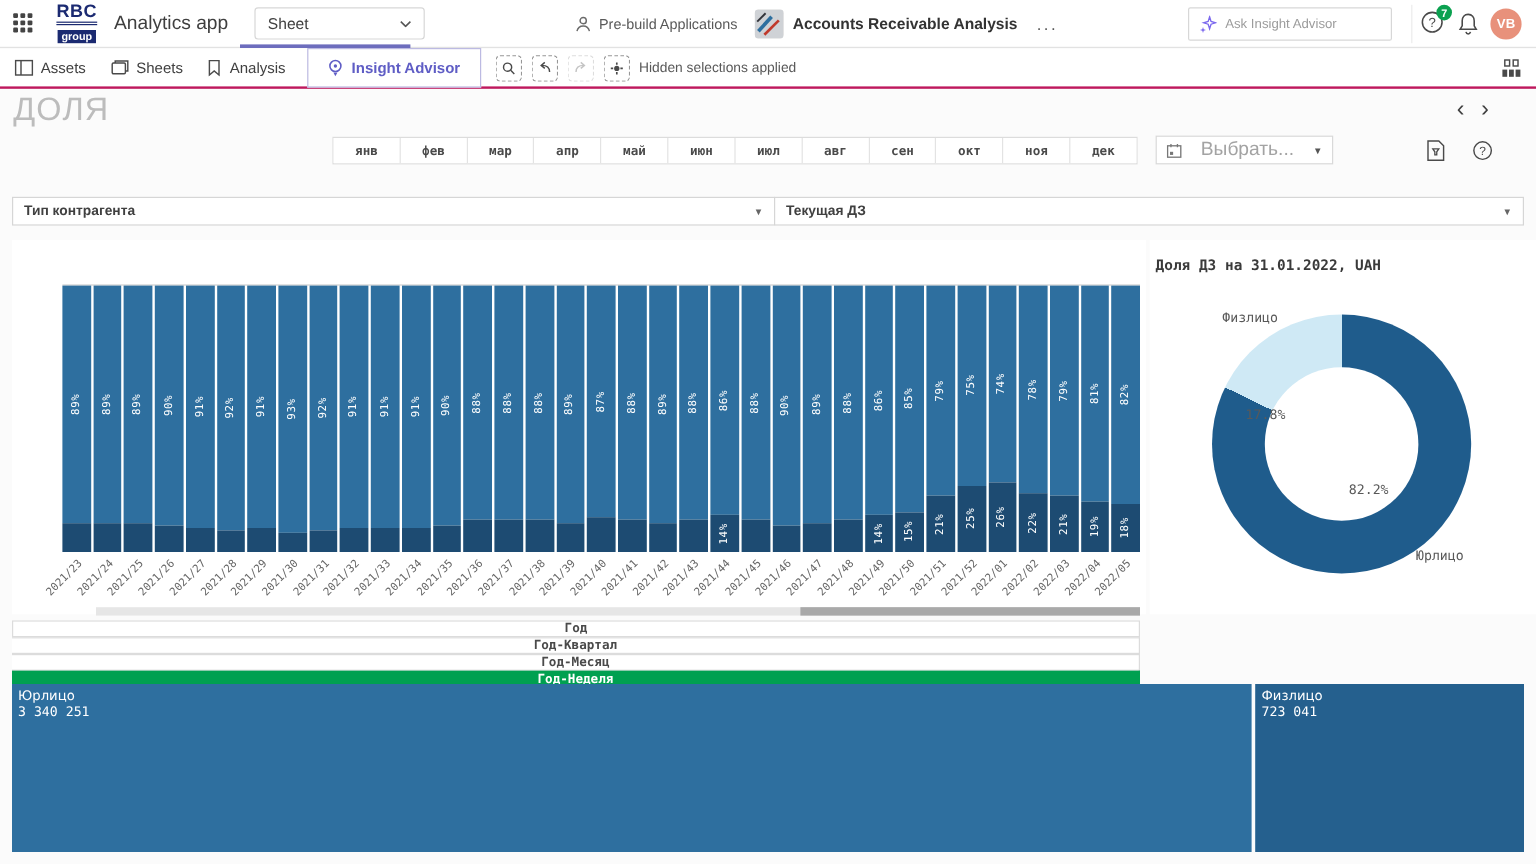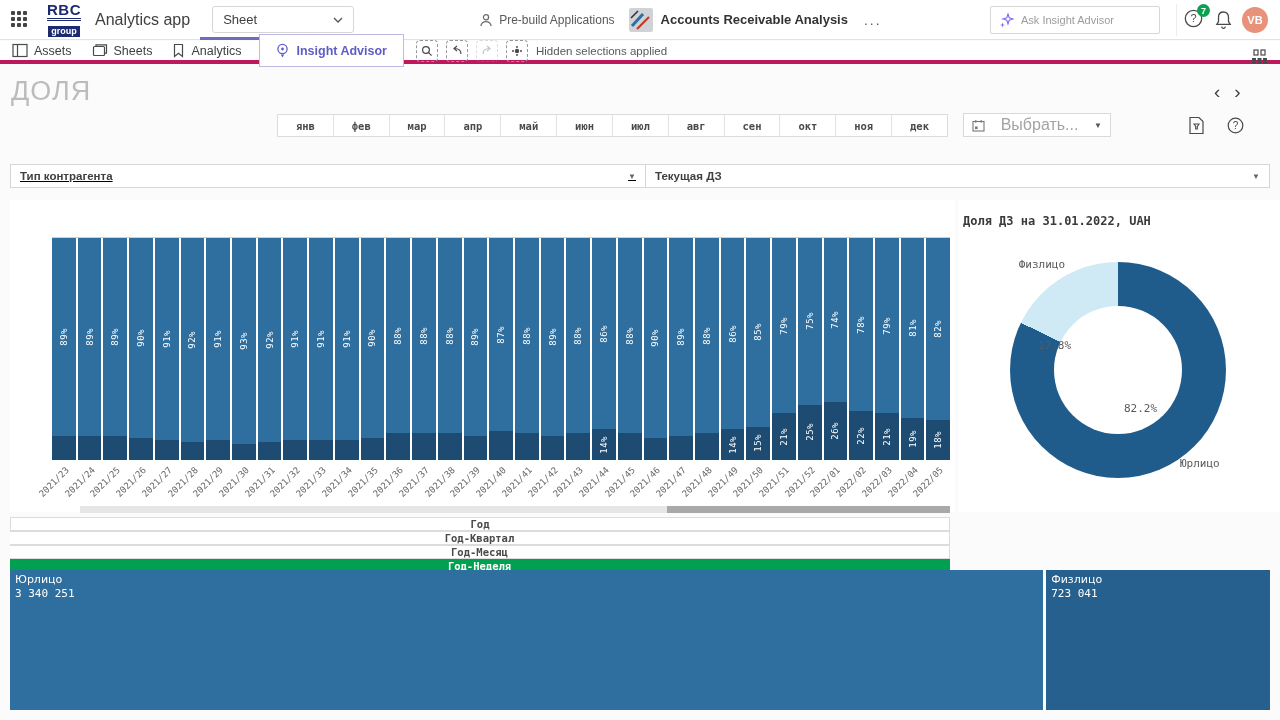--- a/index.html
+++ b/index.html
@@ -34,22 +34,22 @@
   .helpwrap { position:absolute; left:1184px; top:9px; width:22px; height:22px; cursor:pointer;}
   .badge { position:absolute; right:-4px; top:-5px; min-width:13px; height:13px; border-radius:7px;
            background:#0ba150; color:#fff; font-size:9px; font-weight:700; display:flex;
            align-items:center; justify-content:center; padding:0 2px;}
   .bellwrap { position:absolute; left:1214px; top:10px; cursor:pointer;}
   .avatar { position:absolute; left:1242px; top:7px; width:26px; height:26px; border-radius:50%;
             background:#e8917b; color:#fff; font-size:11px; font-weight:700; display:flex;
             align-items:center; justify-content:center; cursor:pointer;}
 
   
-  .toolbar { position:absolute; left:0; top:41px; width:1280px; height:23px; background:#fff;
-             border-bottom:4px solid #be185d; display:flex; align-items:center; }
+  .toolbar { position:absolute; left:0; top:41px; width:1280px; height:33px; background:#fff;
+             border-bottom:2px solid #be185d; display:flex; align-items:center; }
   .tbtn { display:flex; align-items:center; gap:6px; font-size:12.5px; color:#404040;
           padding:0 10px; height:100%; cursor:pointer;}
   .tbtn:first-child{ padding-left:12px;}
   .ia-btn { height:33px; display:flex; align-items:center; gap:7px; padding:0 16px; margin-left:8px;
             border:1px solid #bcbae2; color:#5f5dc5; font-size:12.5px; cursor:pointer; background:#fff;font-weight:bold;}
   .selgroup { display:flex; align-items:center; gap:8px; margin-left:12px;}
   .dashbox { width:22px; height:22px; border:1px dashed #979797; border-radius:4px;
              display:flex; align-items:center; justify-content:center; cursor:pointer;}
   .dashbox.disabled { opacity:.32; cursor:default;}
   .hiddensel { margin-left:8px; font-size:11.5px; color:#595959;}
@@ -204,21 +204,21 @@
       <svg width="16" height="15" viewBox="0 0 16 15">
         <rect x="1.5" y="3.5" width="11" height="9" rx="1" fill="none" stroke="#4a4a4a" stroke-width="1.2"></rect>
         <path d="M4 3.5 L4 1.8 L14.5 1.8 L14.5 10.2 L12.5 10.2" fill="none" stroke="#4a4a4a" stroke-width="1.2"></path>
       </svg>
       <span>Sheets</span>
     </div>
     <div class="tbtn">
       <svg width="13" height="15" viewBox="0 0 13 15">
         <path d="M2.5 1.5 L10.5 1.5 L10.5 13.5 L6.5 10.2 L2.5 13.5 Z" fill="none" stroke="#4a4a4a" stroke-width="1.2"></path>
       </svg>
-      <span>Analytics</span>
+      <span>Analysis</span>
     </div>
     <div class="ia-btn">
       <svg width="13" height="16" viewBox="0 0 13 16">
         <circle cx="6.5" cy="6" r="4.6" fill="none" stroke="#5f5dc5" stroke-width="1.3"></circle>
         <circle cx="6.5" cy="6" r="1.4" fill="#5f5dc5"></circle>
         <path d="M4.8 11.5 L8.2 11.5 L6.5 14.5 Z" fill="#5f5dc5"></path>
       </svg>
       <span>Insight Advisor</span>
     </div>
     <div class="selgroup">
@@ -302,21 +302,21 @@
       <path d="M6 8 L11 8 L9.3 10.5 L9.3 13 L7.7 13 L7.7 10.5 Z" fill="none" stroke="#4a4a4a" stroke-width="1.1"></path>
     </svg>
   </div>
   <div class="iconbtn" style="left:1227px; top:117px;">
     <svg width="17" height="17" viewBox="0 0 17 17">
       <circle cx="8.5" cy="8.5" r="7.3" fill="none" stroke="#4a4a4a" stroke-width="1.2"></circle>
       <text x="8.5" y="12" text-anchor="middle" font-size="10" font-family="Liberation Sans" fill="#4a4a4a">?</text>
     </svg>
   </div>
 
-  <div class="filter" style="left:10px; width:636px;text-decoration:underline;">
+  <div class="filter" style="left:10px; width:636px;">
     <span class="lab">Тип контрагента</span>
     <span class="caret">▼</span>
   </div>
   <div class="filter" style="left:645px; width:625px;">
     <span class="lab">Текущая ДЗ</span>
     <span class="caret">▼</span>
   </div>
 
   <div class="barpanel">
     <div class="plot">

